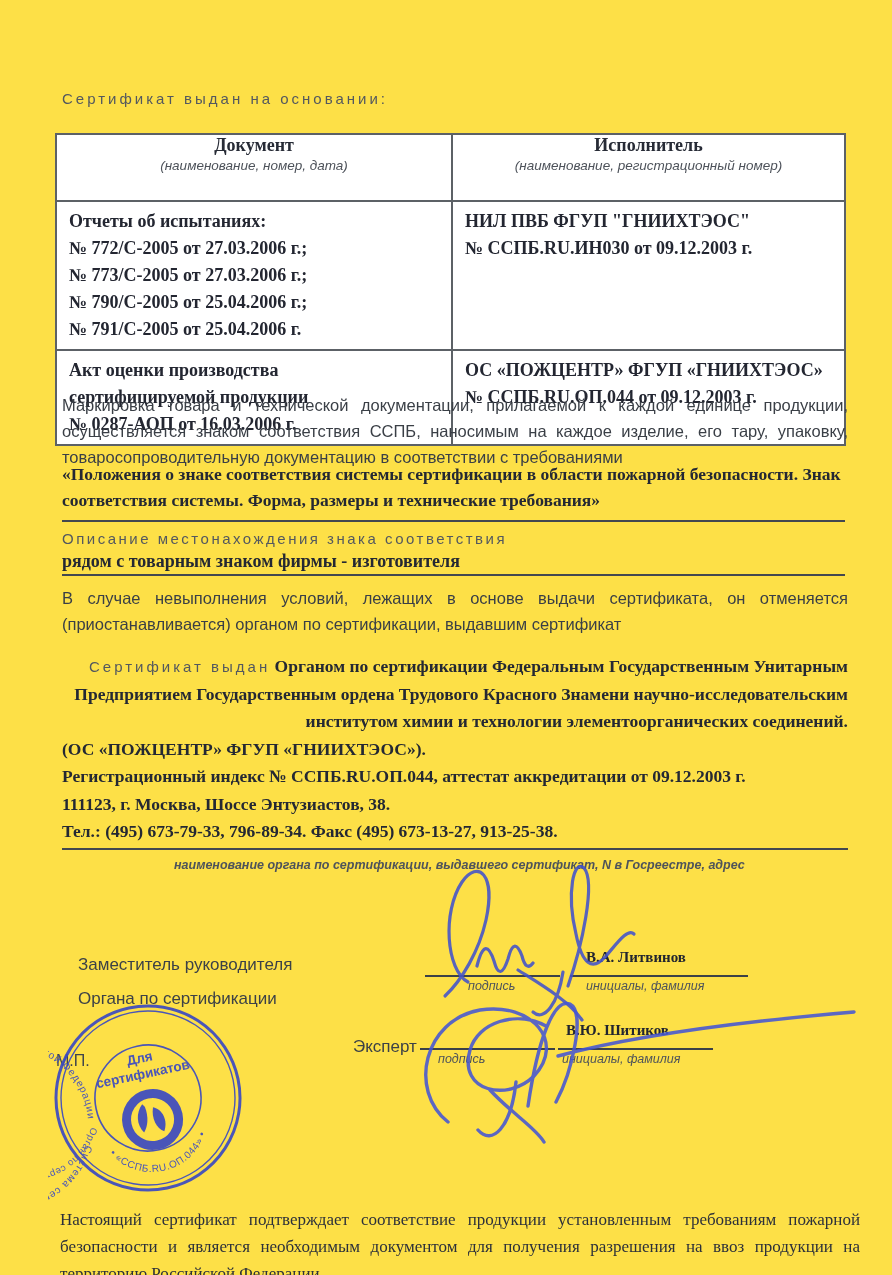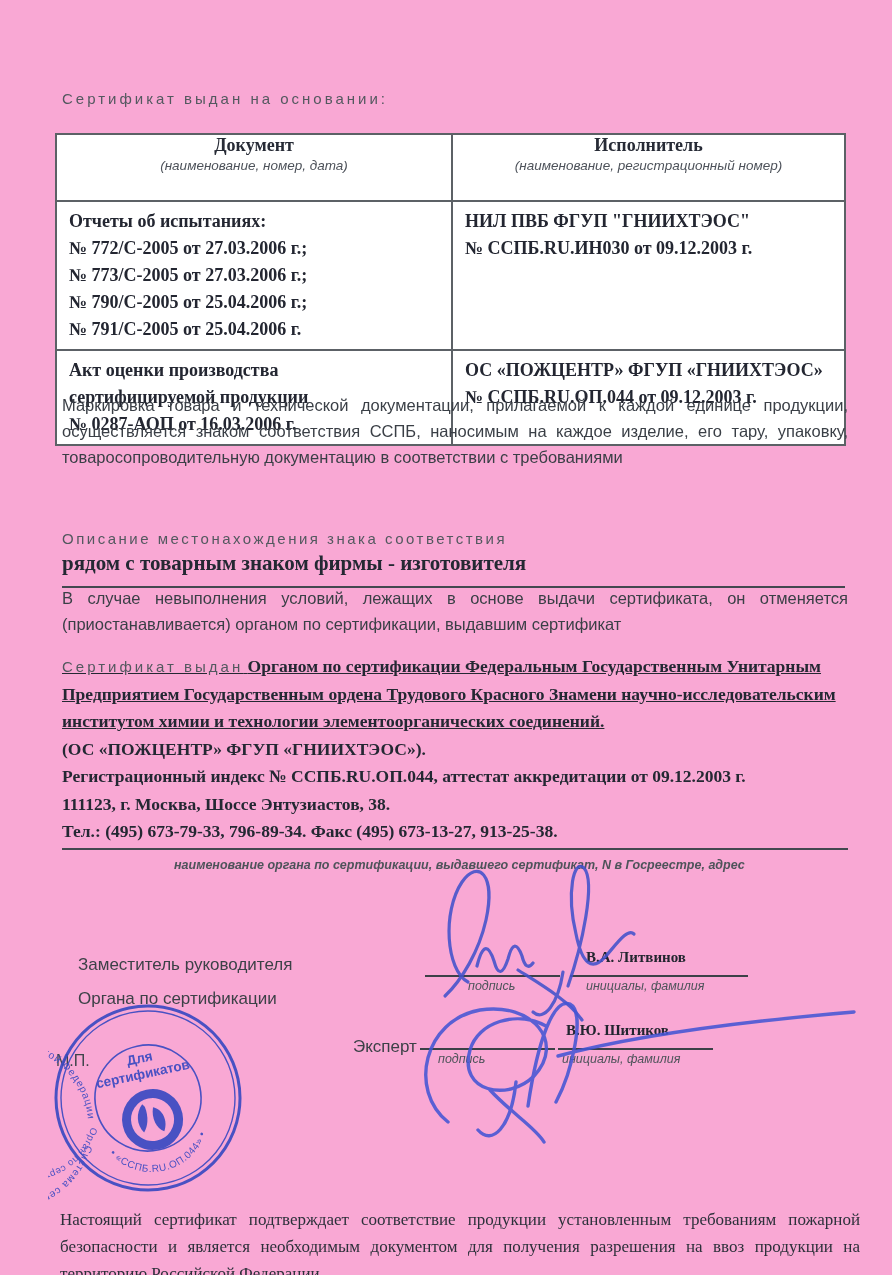--- a/index.html
+++ b/index.html
@@ -1,19 +1,19 @@
 <!DOCTYPE html>
 <html><head>
 <meta charset="utf-8">
 <style>
   * { margin:0; padding:0; box-sizing:border-box; }
   html,body { background:#e8e8e8; }
   .page {
     position:relative; width:892px; height:1275px; margin:0 auto;
-    background:#f9a8d4; overflow:hidden;
+    background:#fde047; overflow:hidden;
     font-family:"Liberation Sans", sans-serif; color:#33363d;
   }
   .abs { position:absolute; }
   .ml { white-space:pre-line; }
 
   .gray-heading {
     font-family:"Liberation Sans", sans-serif;
     font-size:15px; letter-spacing:3px; color:#53585f;
   }
   .serif-bold {
@@ -91,28 +91,29 @@
 № 0287-АОП от 16.03.2006 г.</td>
         <td class="cell ml">ОС «ПОЖЦЕНТР» ФГУП «ГНИИХТЭОС»
 № ССПБ.RU.ОП.044  от 09.12.2003 г.</td>
       </tr>
     </tbody>
       </table>
   </div>
 
   <div class="abs sans-body" style="left:62px; top:392px; width:786px;">Маркировка товара и технической документации, прилагаемой к каждой единице продукции, осуществляется знаком соответствия ССПБ, наносимым на каждое изделие, его тару, упаковку, товаросопроводительную документацию в соответствии с требованиями</div>
 
+  <div class="abs serif-bold underlined" style="left:62px; top:461px; width:783px; font-size:17.5px; line-height:26px; padding-bottom:7px;">«Положения о знаке соответствия системы сертификации в области пожарной безопасности. Знак соответствия системы. Форма, размеры и технические требования»</div>
 
   <div class="abs gray-heading" style="left:62px; top:530px; letter-spacing:2.5px;">Описание местонахождения знака соответствия</div>
-  <div class="abs serif-bold underlined" style="left:62px; top:551px; width:783px; font-size:21px; padding-bottom:10px;">рядом с товарным знаком фирмы - изготовителя</div>
+  <div class="abs serif-bold underlined" style="left:62px; top:551px; width:783px; font-size:18px; padding-bottom:2px;">рядом с товарным знаком фирмы - изготовителя</div>
 
   <div class="abs sans-body" style="left:62px; top:585px; width:786px;">В случае невыполнения условий, лежащих в основе выдачи сертификата, он отменяется (приостанавливается) органом по сертификации, выдавшим сертификат</div>
 
   <div class="abs issued-block" style="left:62px; top:653px; width:786px;">
-    <p style="text-align:left;text-decoration:underline;"><span class="issued-inline-label">Сертификат выдан</span><span> </span><span>Органом по сертификации Федеральным Государственным Унитарным Предприятием Государственным ордена Трудового Красного Знамени научно-исследовательским институтом химии и технологии элементоорганических соединений.</span></p>
+    <p style="text-align:right;"><span class="issued-inline-label">Сертификат выдан</span><span> </span><span>Органом по сертификации Федеральным Государственным Унитарным Предприятием Государственным ордена Трудового Красного Знамени научно-исследовательским институтом химии и технологии элементоорганических соединений.</span></p>
     <div>(ОС «ПОЖЦЕНТР» ФГУП «ГНИИХТЭОС»).</div>
     <div>Регистрационный индекс № ССПБ.RU.ОП.044, аттестат аккредитации от 09.12.2003 г.</div>
     <div>111123, г. Москва, Шоссе Энтузиастов, 38.</div>
     <div class="underlined" style="padding-bottom:2px;">Тел.: (495) 673-79-33, 796-89-34. Факс (495) 673-13-27, 913-25-38.</div>
     <div class="caption-italic" style="margin-left:112px; margin-top:2px;">наименование органа по сертификации, выдавшего сертификат, N в Госреестре, адрес</div>
   </div>
 
   <div class="abs sign-label ml" style="left:62px; top:948px;">Заместитель руководителя
 Органа по сертификации</div>
 

